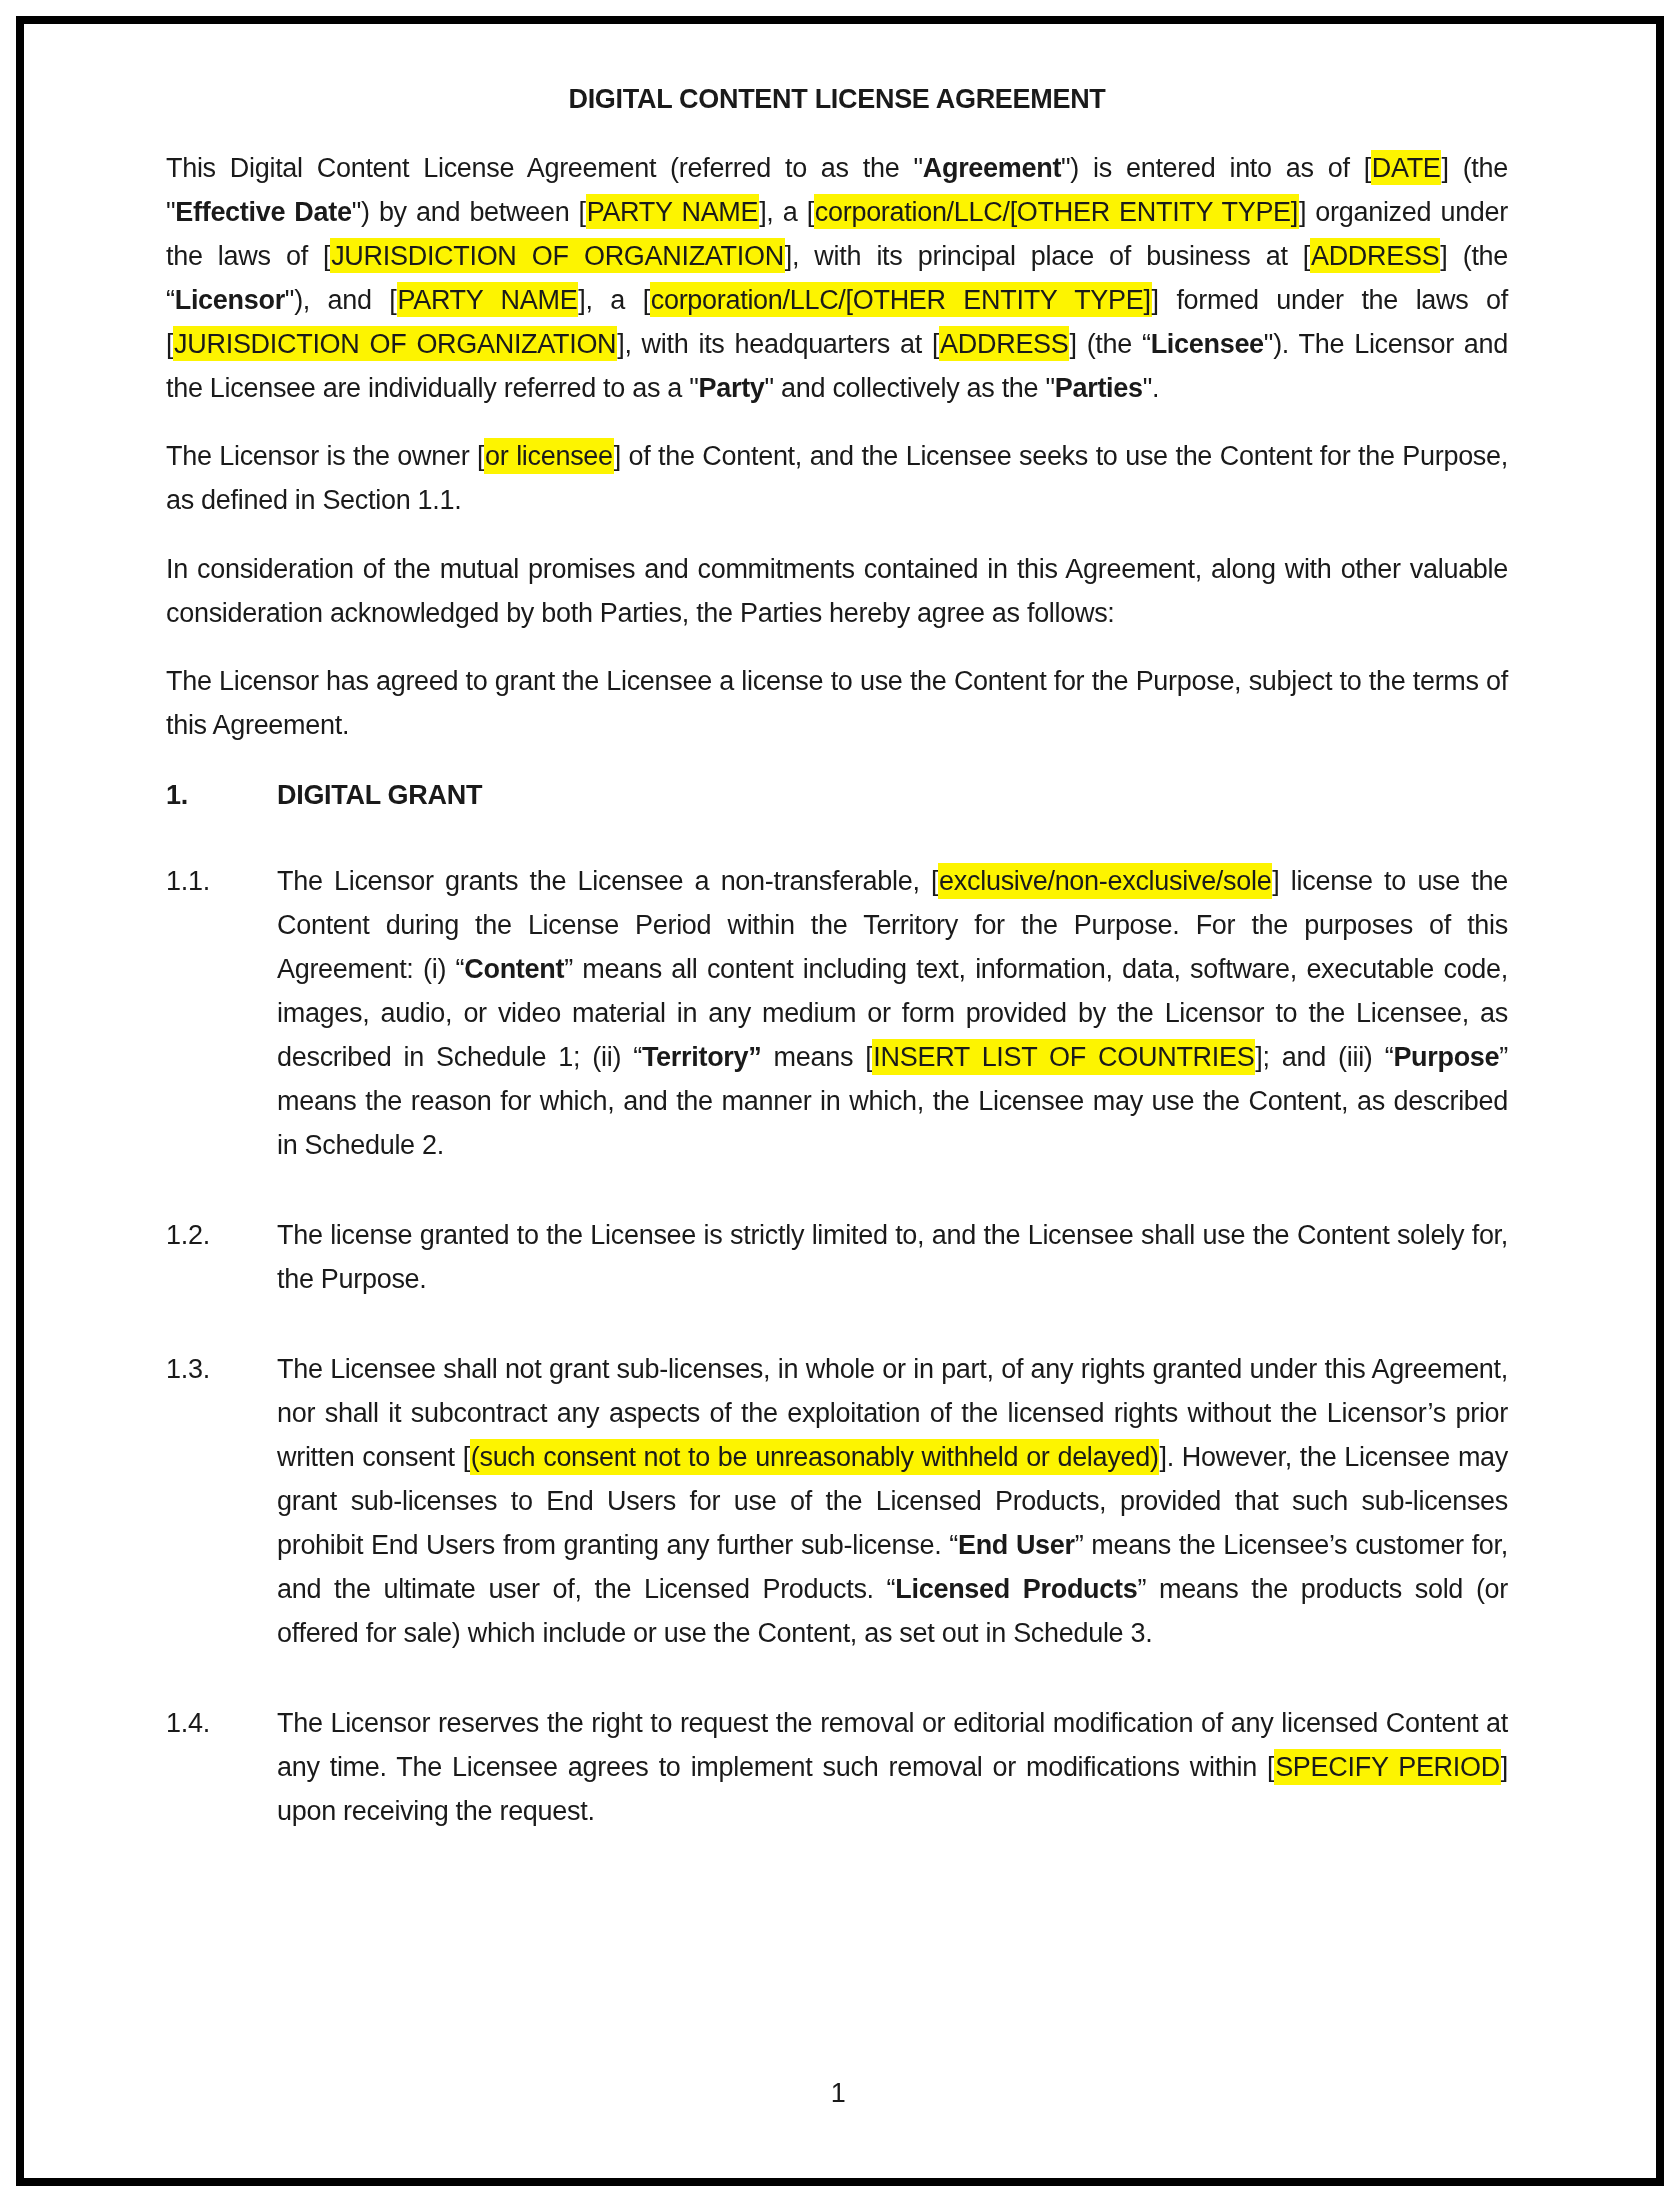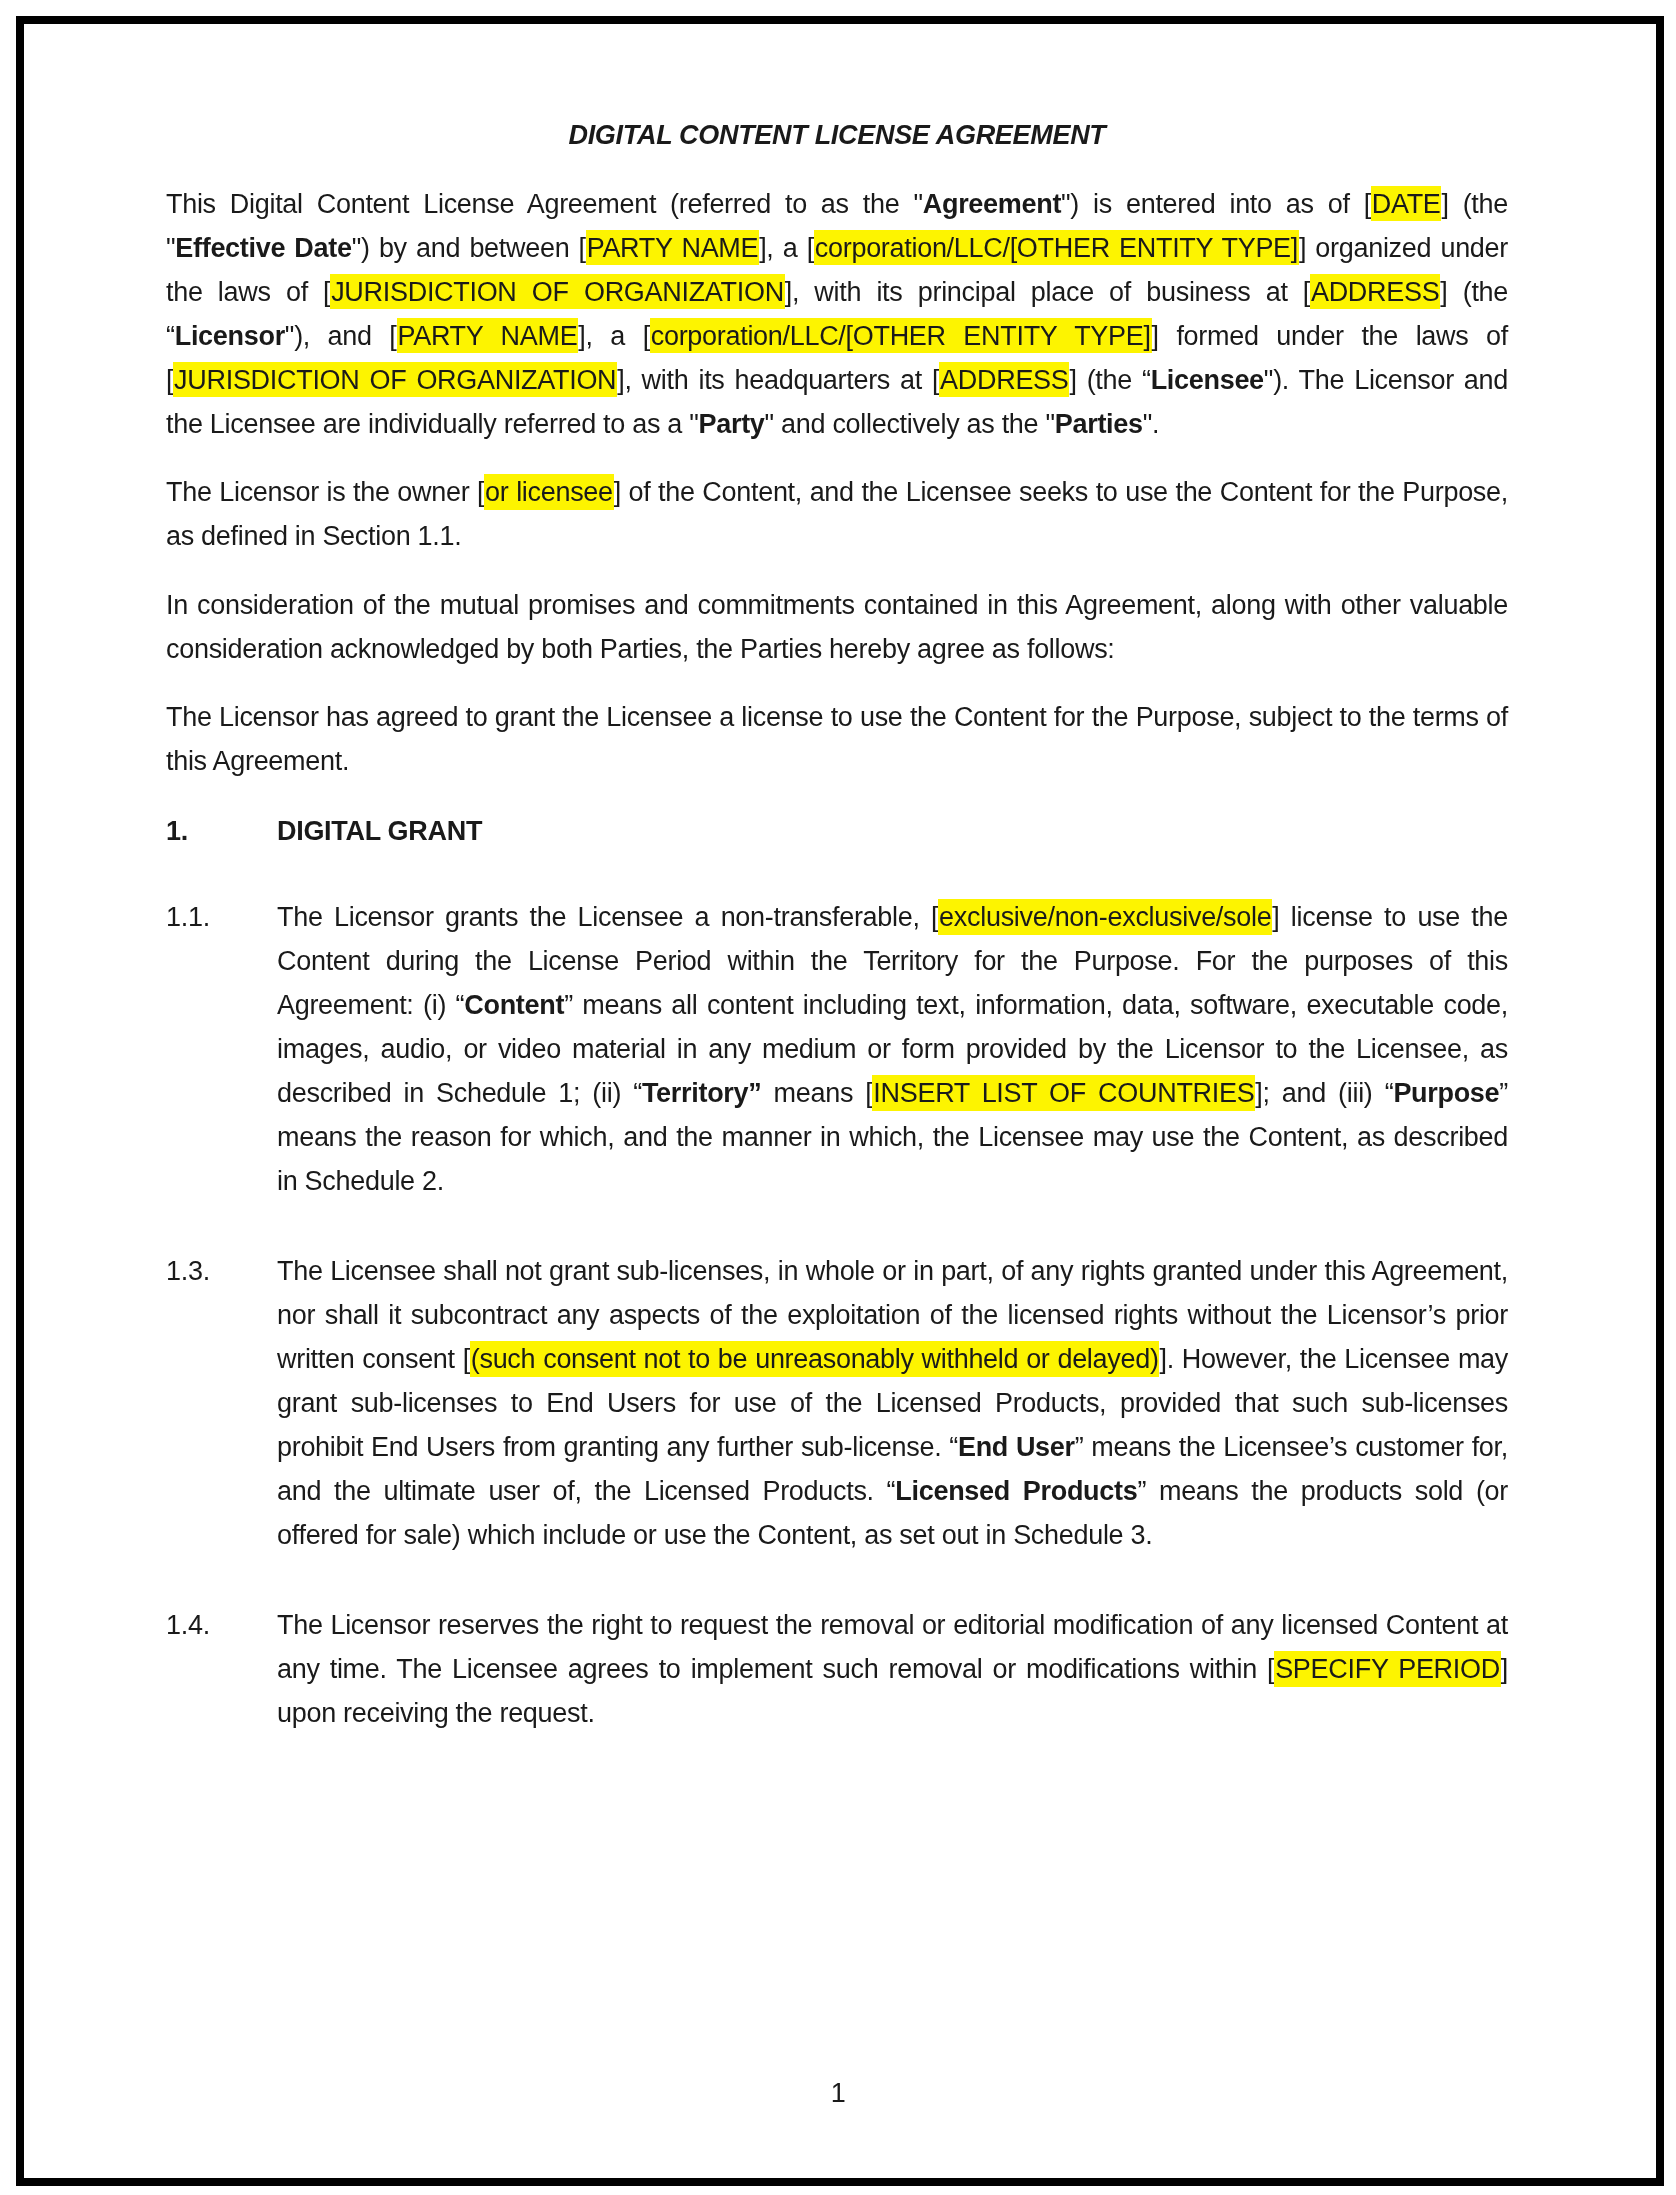--- a/index.html
+++ b/index.html
@@ -33,23 +33,22 @@
     top: 0;
     width: 1342px;
   }
   .block {
     text-align: justify;
     margin: 0 0 24.5px 0;
   }
   .block.title {
     text-align: center;
     font-weight: bold;
-    margin-top: 113px;
+    margin-top: 77px;
     margin-bottom: 24.5px;
-    font-style: italic;
   }
   .block.heading {
     font-weight: bold;
     text-align: left;
     margin-top: 26px;
     margin-bottom: 42px;
     position: relative;
     padding-left: 111px;
   }
   .block.numbered {
@@ -81,18 +80,19 @@
 <div class="page-frame"></div>
 
 <div class="doc-content">
     <div class="block title"><span class="b">DIGITAL CONTENT LICENSE AGREEMENT</span></div>
     <div class="block para"><span>This Digital Content License Agreement (referred to as the "</span><span class="b">Agreement</span><span>") is entered into as of [</span><span class="hl">DATE</span><span>] (the "</span><span class="b">Effective Date</span><span>") by and between [</span><span class="hl">PARTY NAME</span><span>], a [</span><span class="hl">corporation/LLC/[OTHER ENTITY TYPE]</span><span>] organized under the laws of [</span><span class="hl">JURISDICTION OF ORGANIZATION</span><span>], with its principal place of business at [</span><span class="hl">ADDRESS</span><span>] (the “</span><span class="b">Licensor</span><span>"), and [</span><span class="hl">PARTY NAME</span><span>], a [</span><span class="hl">corporation/LLC/[OTHER ENTITY TYPE]</span><span>] formed under the laws of [</span><span class="hl">JURISDICTION OF ORGANIZATION</span><span>], with its headquarters at [</span><span class="hl">ADDRESS</span><span>] (the “</span><span class="b">Licensee</span><span>"). The Licensor and the Licensee are individually referred to as a "</span><span class="b">Party</span><span>" and collectively as the "</span><span class="b">Parties</span><span>".</span></div>
     <div class="block para"><span>The Licensor is the owner [</span><span class="hl">or licensee</span><span>] of the Content, and the Licensee seeks to use the Content for the Purpose, as defined in Section 1.1.</span></div>
     <div class="block para"><span>In consideration of the mutual promises and commitments contained in this Agreement, along with other valuable consideration acknowledged by both Parties, the Parties hereby agree as follows:</span></div>
     <div class="block para"><span>The Licensor has agreed to grant the Licensee a license to use the Content for the Purpose, subject to the terms of this Agreement.</span></div>
     <div class="block heading"><span class="num">1.</span><span class="b">DIGITAL GRANT</span></div>
     <div class="block numbered"><span class="num">1.1.</span><span>The Licensor grants the Licensee a non-transferable, [</span><span class="hl">exclusive/non-exclusive/sole</span><span>] license to use the Content during the License Period within the Territory for the Purpose. For the purposes of this Agreement: (i) “</span><span class="b">Content</span><span>” means all content including text, information, data, software, executable code, images, audio, or video material in any medium or form provided by the Licensor to the Licensee, as described in Schedule 1; (ii) “</span><span class="b">Territory”</span><span> means [</span><span class="hl">INSERT LIST OF COUNTRIES</span><span>]; and (iii) “</span><span class="b">Purpose</span><span>” means the reason for which, and the manner in which, the Licensee may use the Content, as described in Schedule 2.</span></div>
+    <div class="block numbered"><span class="num">1.2.</span><span>The license granted to the Licensee is strictly limited to, and the Licensee shall use the Content solely for, the Purpose.</span></div>
     <div class="block numbered"><span class="num">1.3.</span><span>The Licensee shall not grant sub-licenses, in whole or in part, of any rights granted under this Agreement, nor shall it subcontract any aspects of the exploitation of the licensed rights without the Licensor’s prior written consent [</span><span class="hl">(such consent not to be unreasonably withheld or delayed)</span><span>]. However, the Licensee may grant sub-licenses to End Users for use of the Licensed Products, provided that such sub-licenses prohibit End Users from granting any further sub-license. “</span><span class="b">End User</span><span>” means the Licensee’s customer for, and the ultimate user of, the Licensed Products. “</span><span class="b">Licensed Products</span><span>” means the products sold (or offered for sale) which include or use the Content, as set out in Schedule 3.</span></div>
     <div class="block numbered"><span class="num">1.4.</span><span>The Licensor reserves the right to request the removal or editorial modification of any licensed Content at any time. The Licensee agrees to implement such removal or modifications within [</span><span class="hl">SPECIFY PERIOD</span><span>] upon receiving the request.</span></div>
   </div>
 
 <div class="page-footer">1</div>
 
 
 </body></html>

